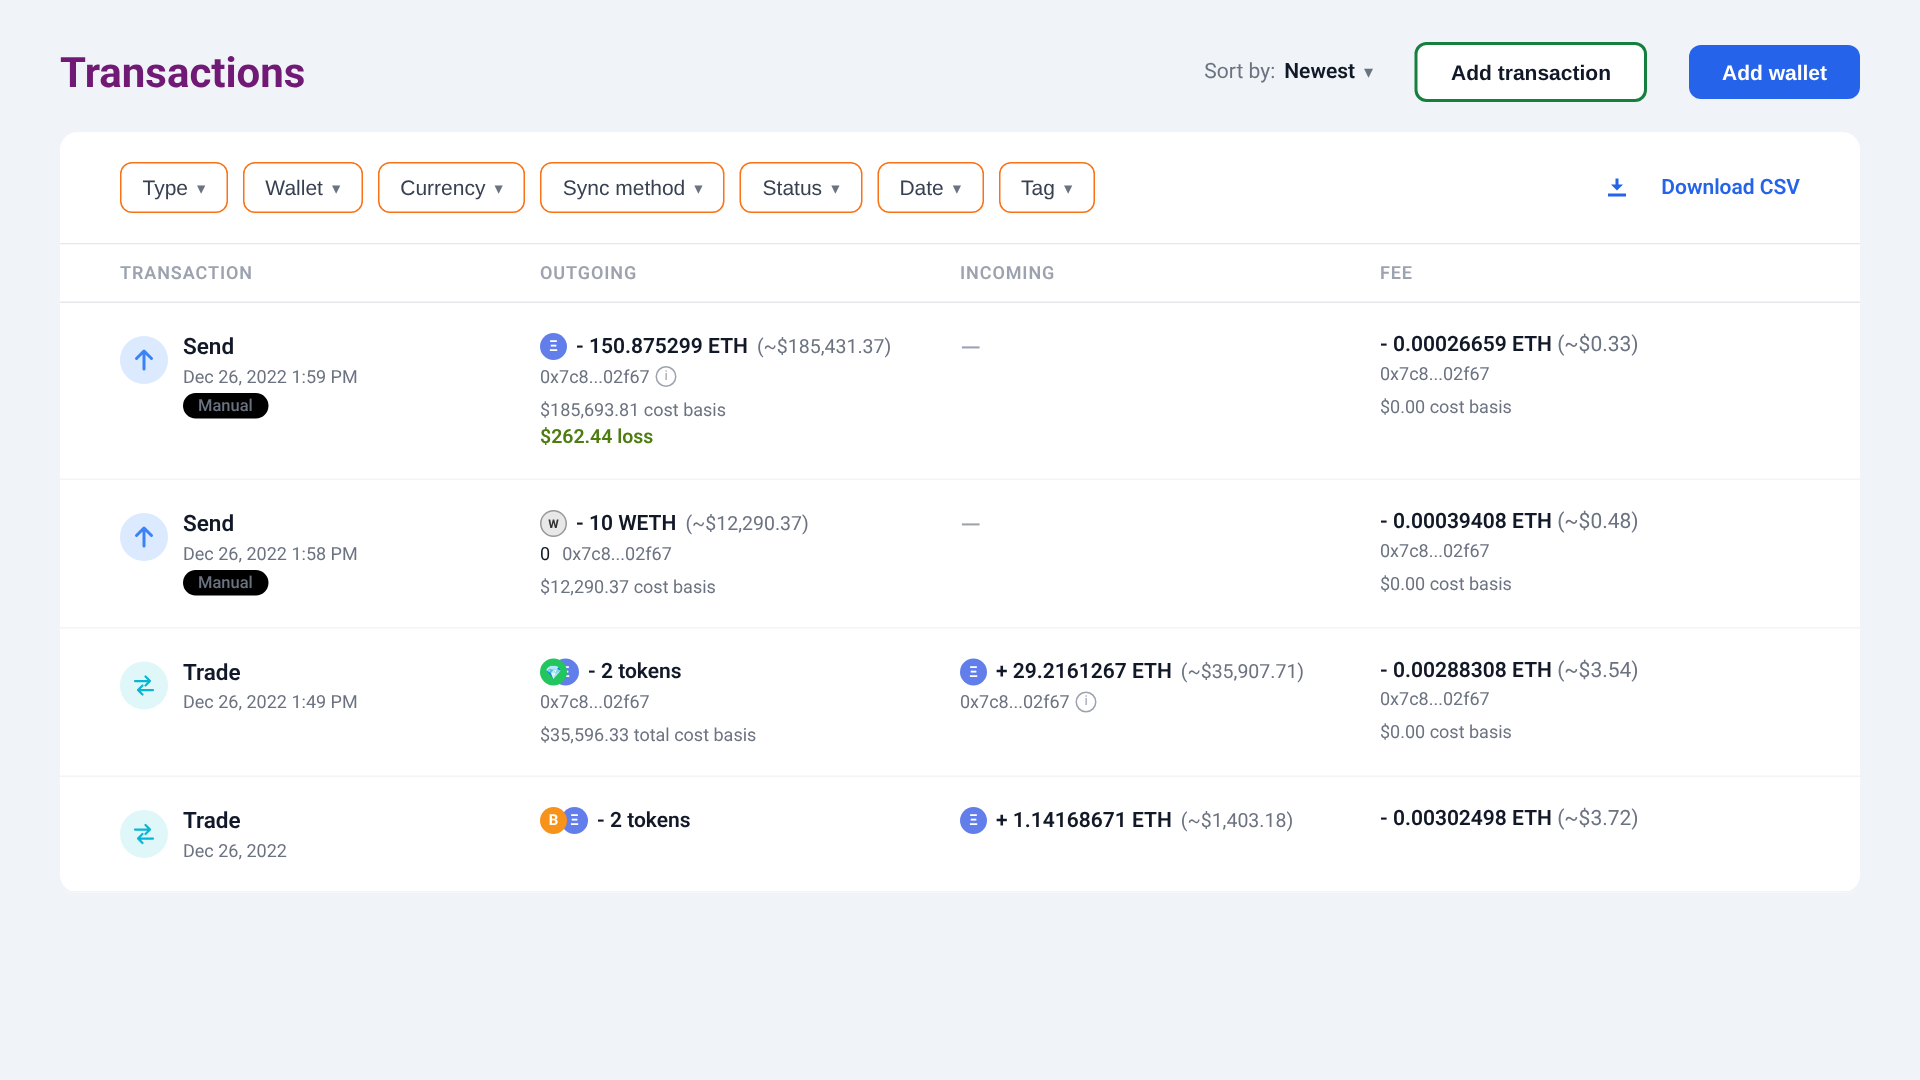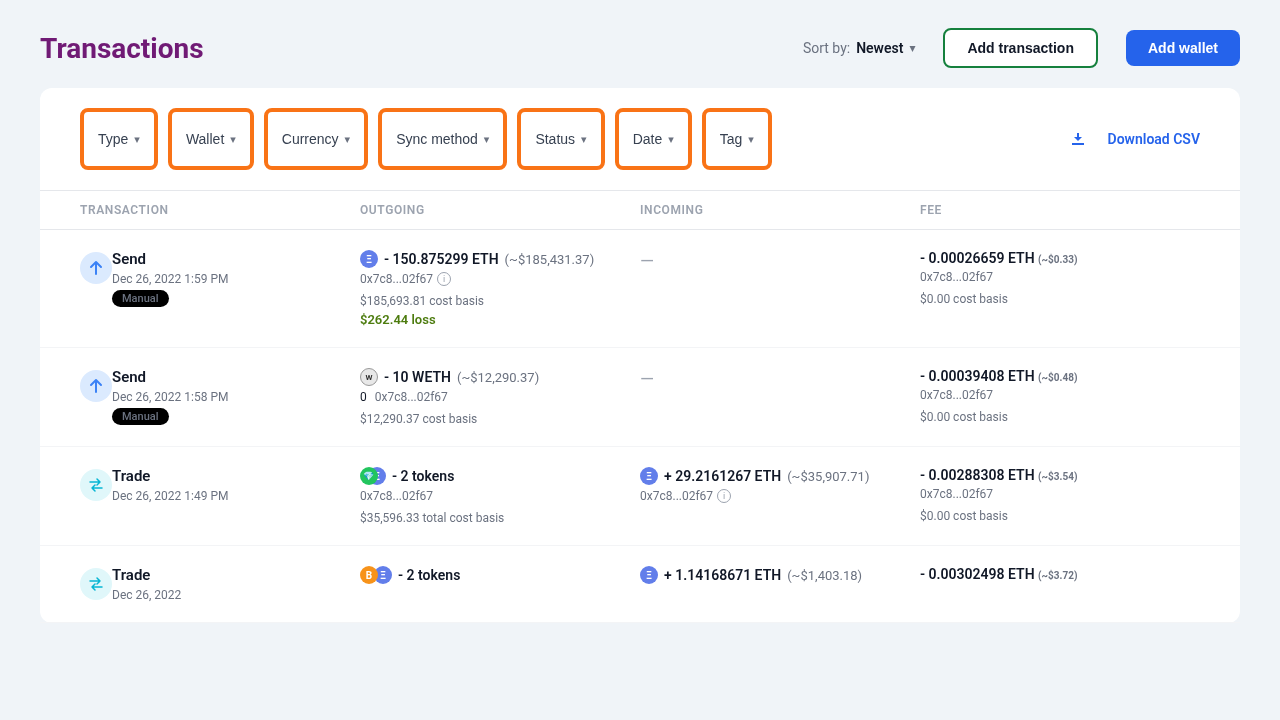--- a/index.html
+++ b/index.html
@@ -74,22 +74,22 @@
     }
     .filter-buttons {
       display: flex;
       gap: 10px;
       flex-wrap: wrap;
     }
     .filter-btn {
       display: flex;
       align-items: center;
       gap: 6px;
-      padding: 19px 14px;
-      border: 4px solid #f97316;
+      padding: 8px 14px;
+      border: 1px solid #f97316;
       border-radius: 8px;
       background: #fff;
       font-size: 14px;
       font-weight: 500;
       color: #374151;
       cursor: pointer;
     }
     .filter-chevron { font-size: 11px; color: #6b7280; }
 
     .download-csv {
@@ -129,20 +129,21 @@
       grid-template-columns: 280px 1fr 1fr 280px;
       padding: 20px 40px;
       border-bottom: 1px solid #f3f4f6;
       align-items: start;
     }
 
     
     .type-cell {
       display: flex;
       align-items: flex-start;
+      gap: 10px;
     }
     .type-icon {
       width: 32px;
       height: 32px;
       border-radius: 50%;
       display: flex;
       align-items: center;
       justify-content: center;
       flex-shrink: 0;
       margin-top: 2px;
@@ -235,21 +236,21 @@
     }
     .multi-icon {
       display: flex;
       align-items: center;
     }
     .multi-icon .token-icon { margin-right: -6px; }
 
     
     .fee-cell { display: flex; flex-direction: column; gap: 4px; }
     .fee-main { font-size: 14px; font-weight: 600; color: #111827; }
-    .fee-usd { font-weight: 700; color: #6b7280; font-size: 10px; }
+    .fee-usd { font-weight: 400; color: #6b7280; font-size: 14px; }
     .fee-address { font-size: 12px; color: #6b7280; }
     .fee-cost-basis { font-size: 12px; color: #6b7280; margin-top: 4px; }
 
     .info-icon {
       width: 14px;
       height: 14px;
       border-radius: 50%;
       border: 1px solid #9ca3af;
       display: inline-flex;
       align-items: center;

